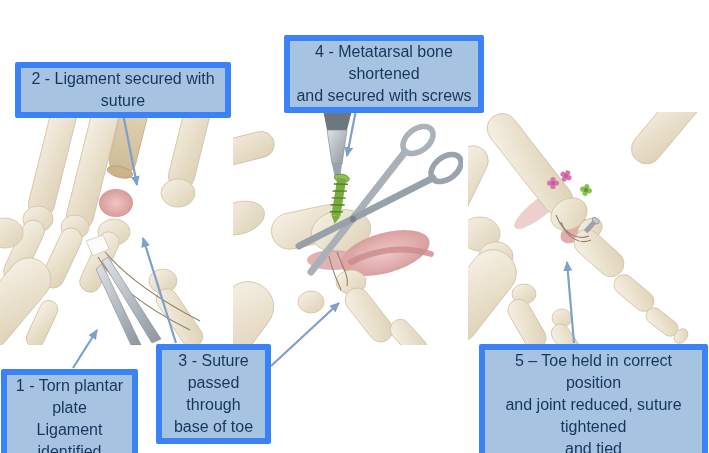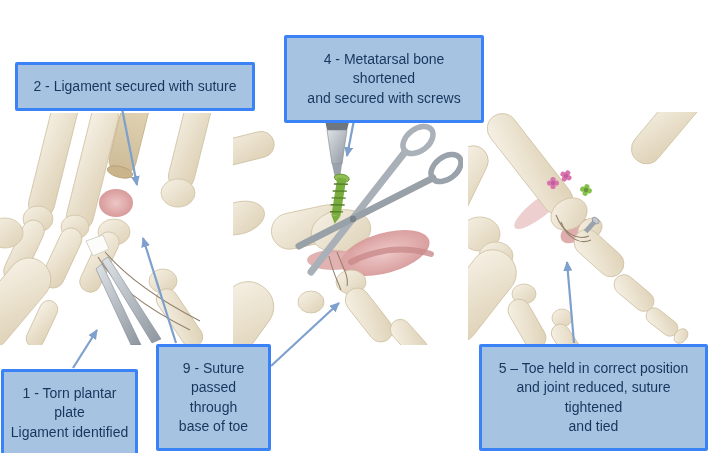--- a/index.html
+++ b/index.html
@@ -6,27 +6,27 @@
   .stage{position:relative;width:709px;height:453px;background:#ffffff;overflow:hidden;
          font-family:"Liberation Sans",sans-serif;}
   .art{position:absolute;left:0;top:0;}
   .bone{fill:url(#boneG);stroke:#cfc1a3;stroke-width:0.8;}
   .bone2{fill:url(#boneG2);stroke:#c3b08a;stroke-width:0.8;}
   .suture{fill:none;stroke:#93826c;stroke-width:1.1;}
   .callout{
     position:absolute;
     box-sizing:border-box;
     background:#a6c3e1;
-    border:3px solid #3b82f6;
+    border:6px solid #3b82f6;
     border-radius:2px;
     color:#17365d;
-    font-size:14px;
+    font-size:16px;
     line-height:1.38;
     text-align:center;
-    padding:12px 6px;
+    padding:0 6px;
     white-space:pre-line;
     z-index:5;
   }
 </style>
 </head>
 <body>
 
 <div class="stage">
 
   <svg class="art" width="709" height="453" viewBox="0 0 709 453">
@@ -212,22 +212,22 @@
       <path d="M118,88 L137,185" marker-end="url(#ah)"></path>
       <path d="M176,343 L143,238" marker-end="url(#ah)"></path>
       <path d="M271,366 L339,303" marker-end="url(#ah)"></path>
       <path d="M362,79 L347,156" marker-end="url(#ah)"></path>
       <path d="M574,343 L567,262" marker-end="url(#ah)"></path>
     </g>
   </svg>
 
   <div class="callout" style="left:1px;  top:369px; width:137px;">1 - Torn plantar plate
 Ligament identified</div>
-  <div class="callout" style="left:15px; top:62px;  width:240px;">2 - Ligament secured with suture</div>
-  <div class="callout" style="left:156px;top:344px; width:115px;">9 - Suture passed
+  <div class="callout" style="left:15px; top:62px;  width:216px;">2 - Ligament secured with suture</div>
+  <div class="callout" style="left:156px;top:344px; width:115px;">3 - Suture passed
 through
 base of toe</div>
   <div class="callout" style="left:284px;top:35px;  width:200px;">4 - Metatarsal bone shortened
 and secured with screws</div>
   <div class="callout" style="left:479px;top:344px; width:229px;">5 – Toe held in correct position
 and joint reduced, suture tightened
 and tied</div>
 
 </div>
 

